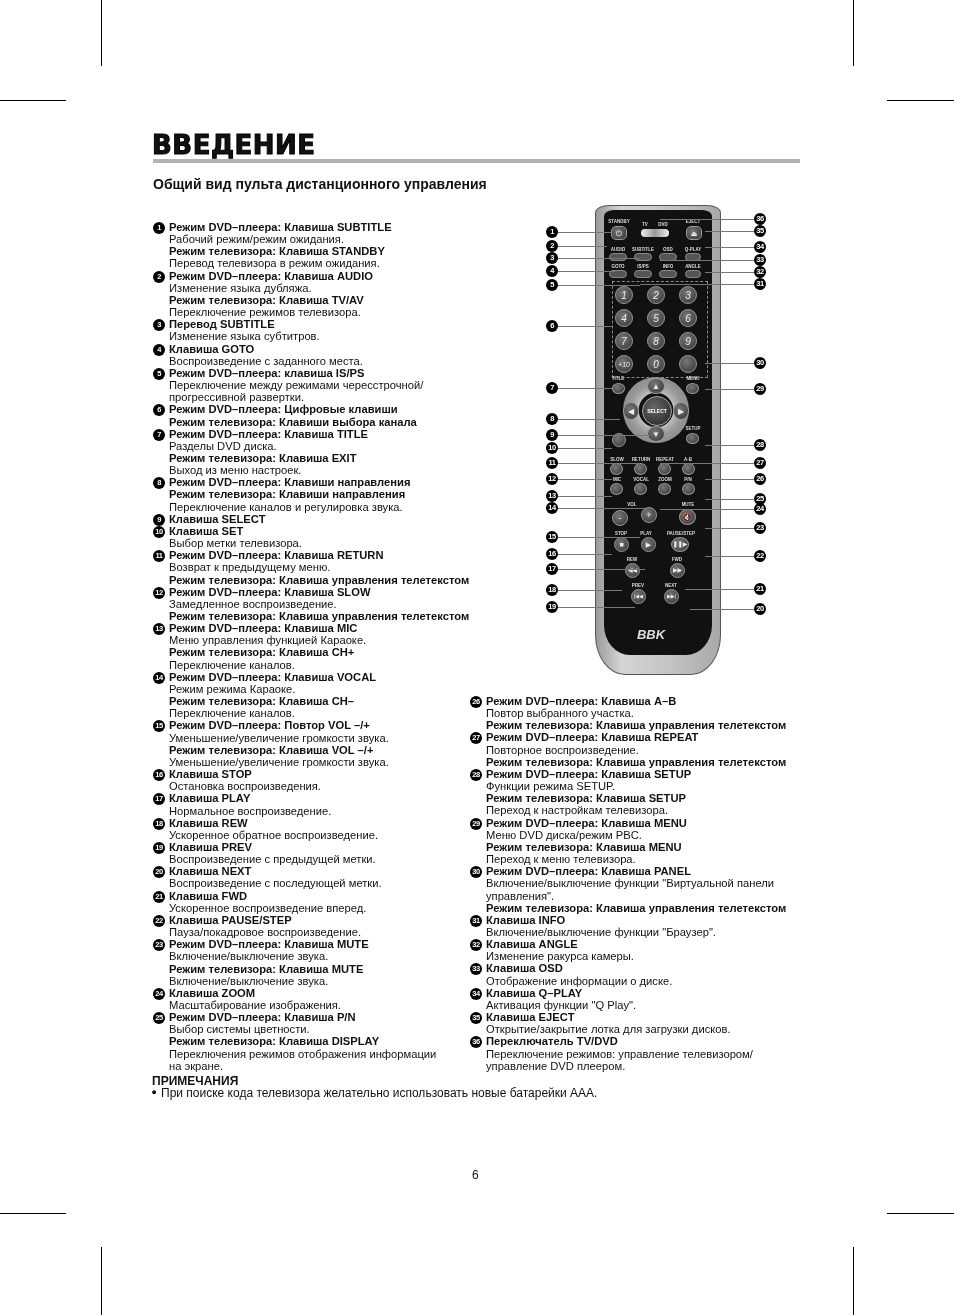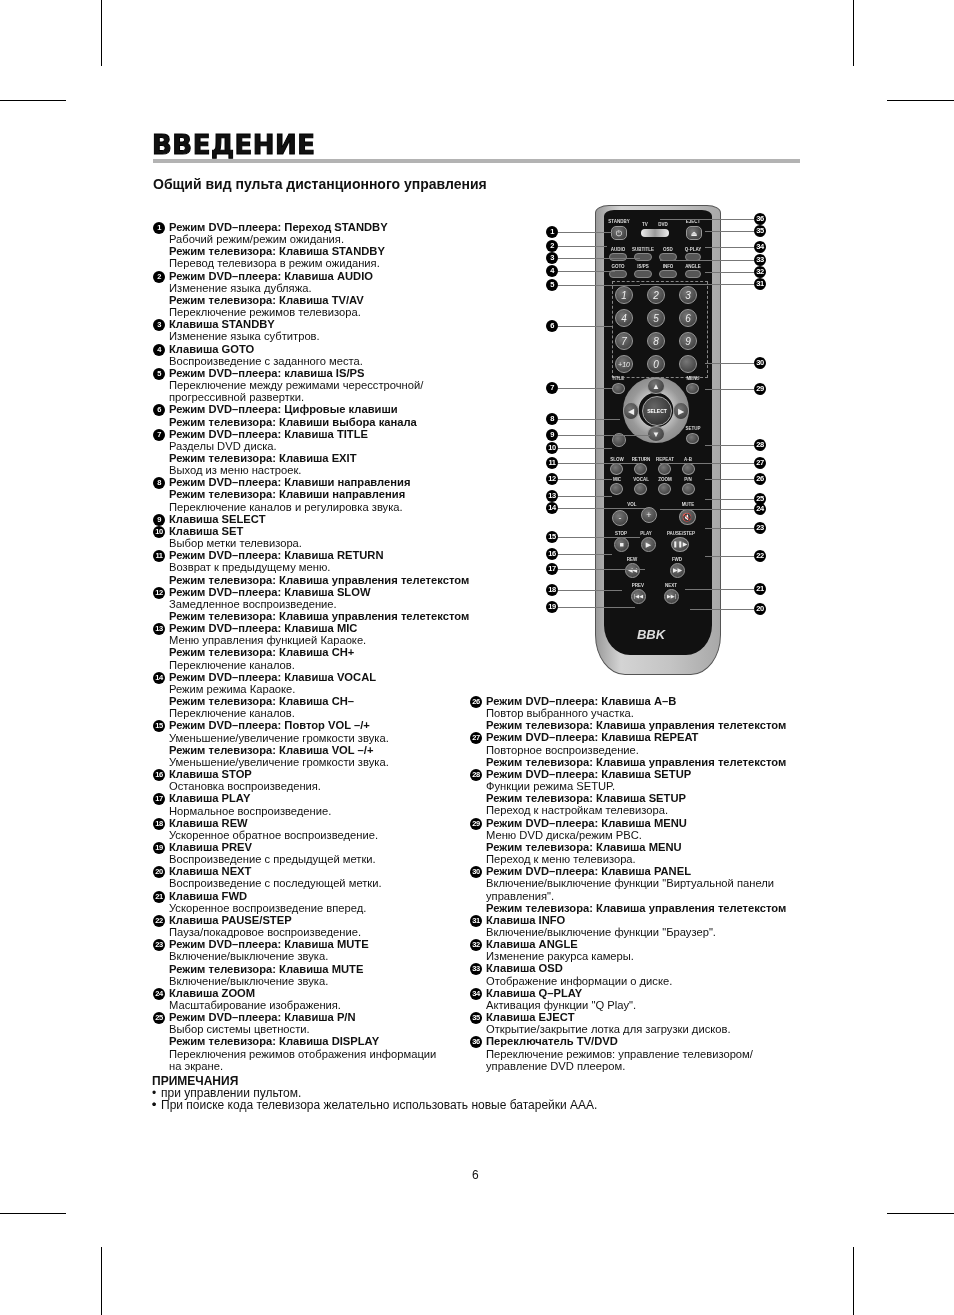--- a/index.html
+++ b/index.html
@@ -46,35 +46,35 @@
 <div class="crop" style="left:887px;top:1213px;width:67px;height:1px;"></div>
 <div class="crop" style="left:853px;top:1247px;width:1px;height:68px;"></div>
 
 <div class="title">ВВЕДЕНИЕ</div>
 <div class="rule"></div>
 <div class="subtitle">Общий вид пульта дистанционного управления</div>
 
 <div class="col col-left" id="left-col">
     <div class="item">
       <span class="num">1</span>
-      <div class="h">Режим DVD–плеера: Переход STANDBY</div>
+      <div class="h">Режим DVD–плеера: Клавиша SUBTITLE</div>
       <div class="d">Рабочий режим/режим ожидания.</div>
       <div class="h">Режим телевизора: Клавиша STANDBY</div>
       <div class="d">Перевод телевизора в режим ожидания.</div>
     </div>
     <div class="item">
       <span class="num">2</span>
       <div class="h">Режим DVD–плеера: Клавиша AUDIO</div>
       <div class="d">Изменение языка дубляжа.</div>
       <div class="h">Режим телевизора: Клавиша TV/AV</div>
       <div class="d">Переключение режимов телевизора.</div>
     </div>
     <div class="item">
       <span class="num">3</span>
-      <div class="h">Клавиша STANDBY</div>
+      <div class="h">Перевод SUBTITLE</div>
       <div class="d">Изменение языка субтитров.</div>
     </div>
     <div class="item">
       <span class="num">4</span>
       <div class="h">Клавиша GOTO</div>
       <div class="d">Воспроизведение с заданного места.</div>
     </div>
     <div class="item">
       <span class="num">5</span>
       <div class="h">Режим DVD–плеера: клавиша IS/PS</div>
@@ -441,21 +441,20 @@
     <div class="callout" style="left: 754px; top: 583px;">21</div>
     <div class="line" style="left: 690px; top: 609px; width: 64px;"></div>
     <div class="callout" style="left: 754px; top: 603px;">20</div>
   </div>
 
 <div class="notes">
   <div class="nt">ПРИМЕЧАНИЯ</div>
   <div id="notes-list">
       <div class="b">
         <span class="dot">•</span>
-        <div>при управлении пультом.</div>
       </div>
       <div class="b">
         <span class="dot">•</span>
       </div>
       <div class="b">
         <span class="dot">•</span>
         <div>При поиске кода телевизора желательно использовать новые батарейки AAA.</div>
       </div>
     </div>
 </div>

